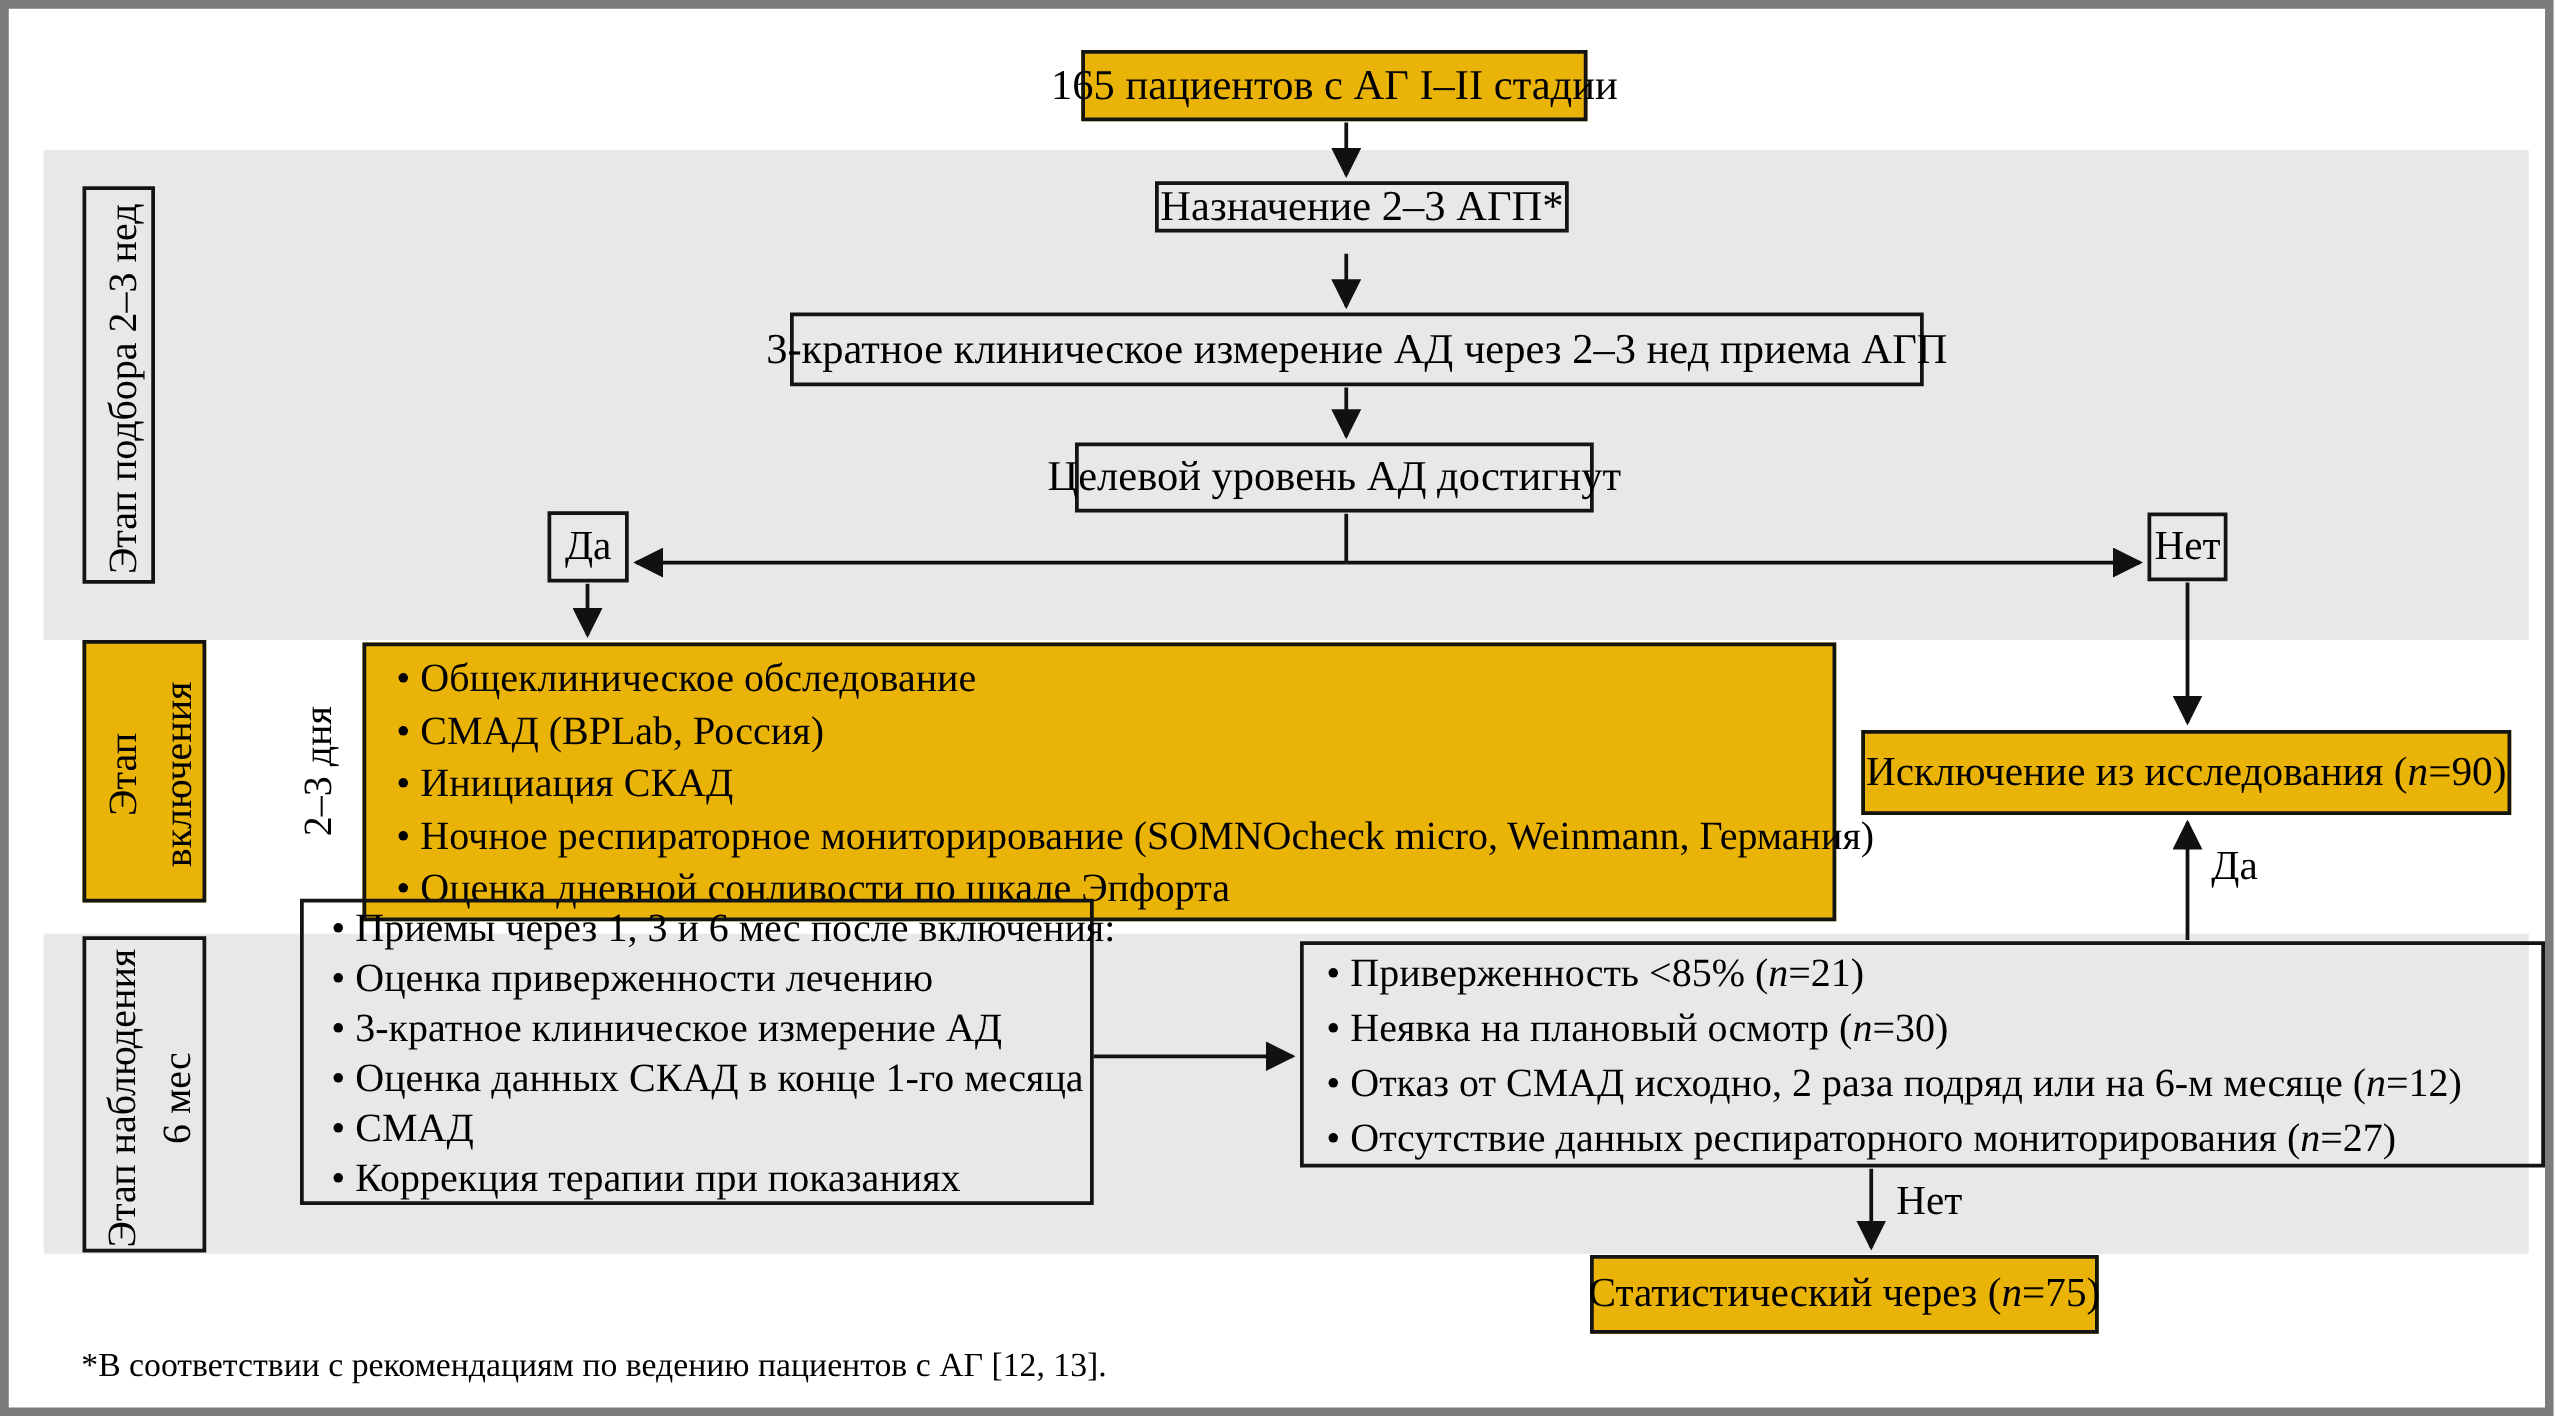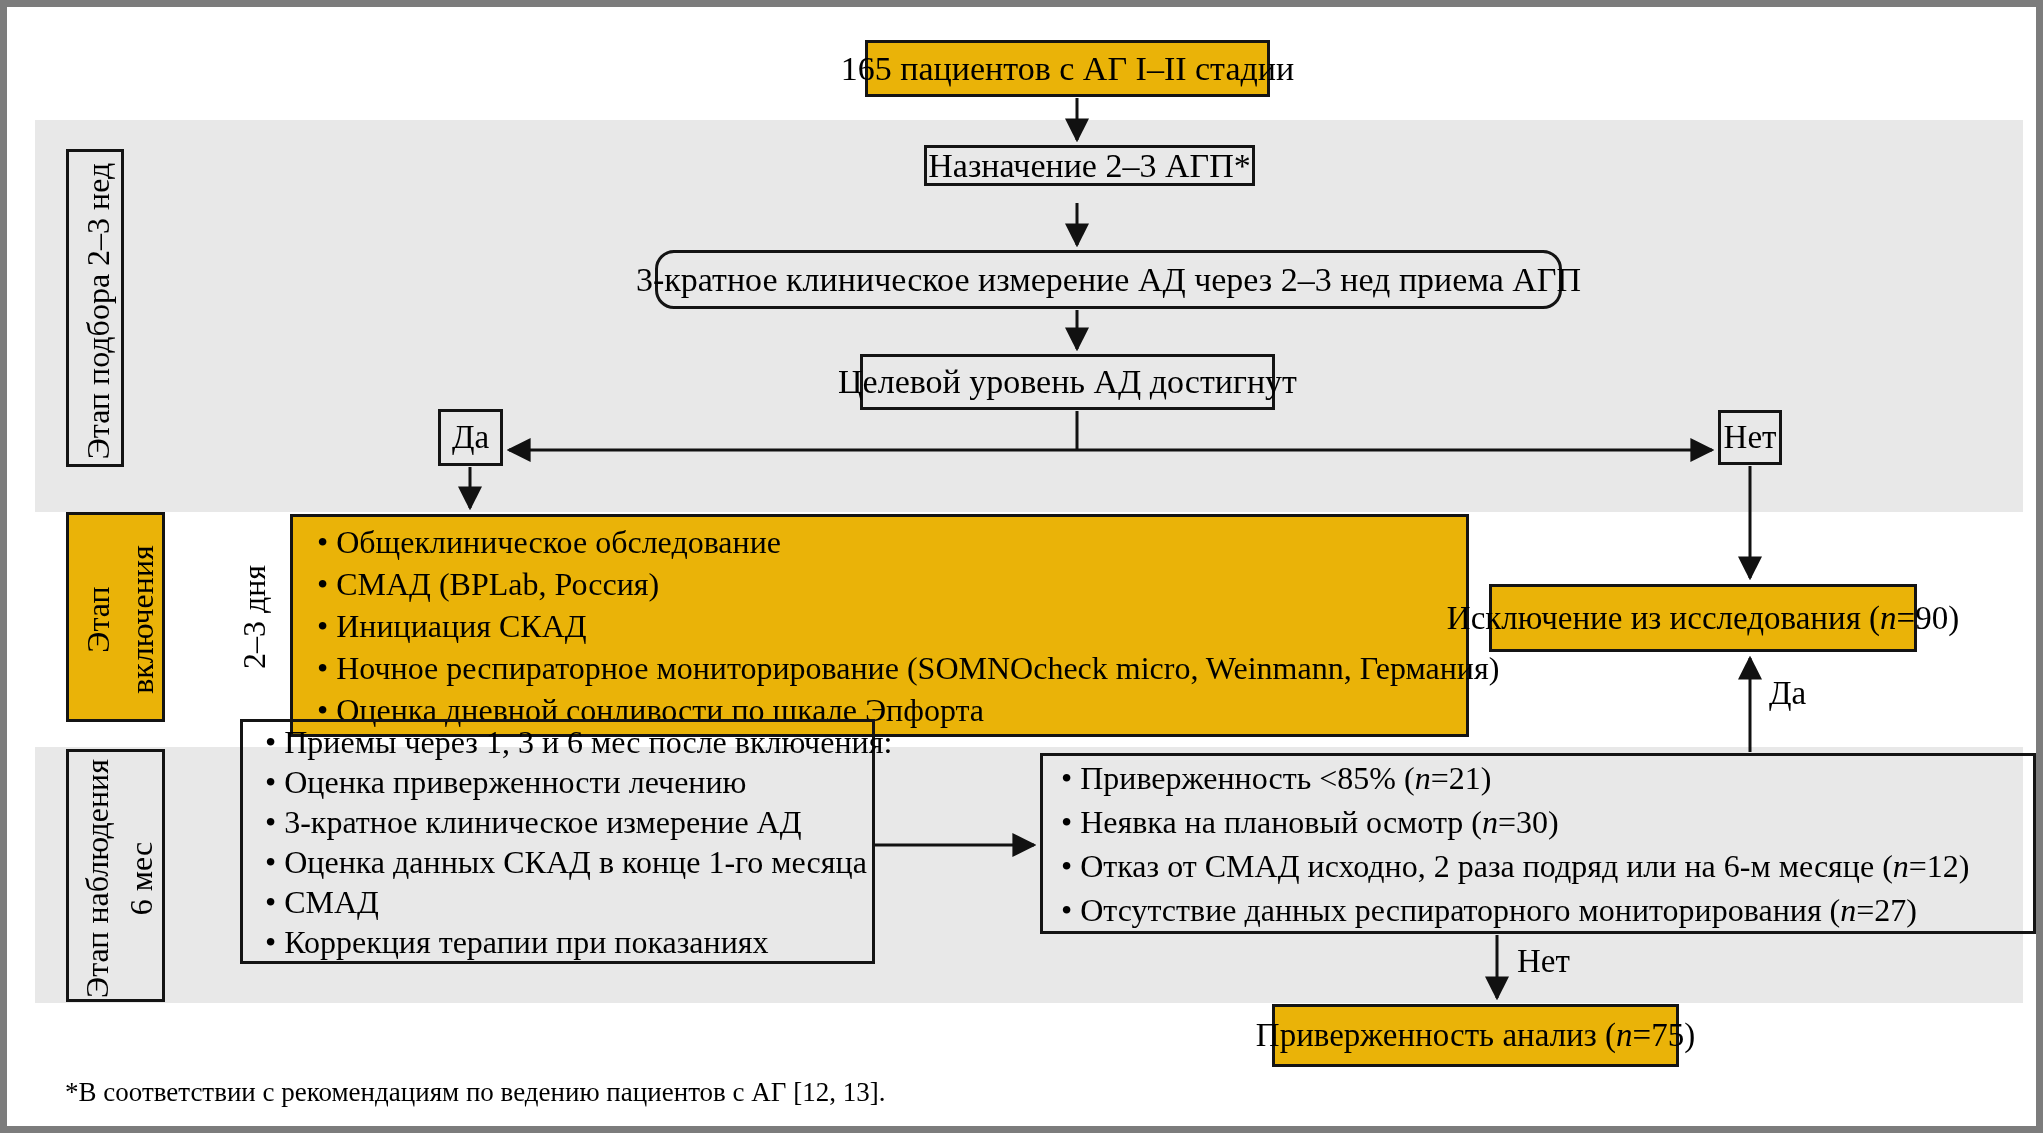--- a/index.html
+++ b/index.html
@@ -104,21 +104,21 @@
   </div>
 
   <div class="fbox whitebg chain" style="left:858px;top:33px;width:405px;height:57px;">
     <span>165 пациентов с АГ I–II стадии</span>
   </div>
 
   <div class="fbox chain" style="left:917px;top:138px;width:331px;height:41px;">
     <span>Назначение 2–3 АГП*</span>
   </div>
 
-  <div class="fbox chain" style="left:648px;top:243px;width:907px;height:59px;border-radius:19px;">
+  <div class="fbox chain" style="left:625px;top:243px;width:907px;height:59px;">
     <span>3-кратное клиническое измерение АД через 2–3 нед приема АГП</span>
   </div>
 
   <div class="fbox chain" style="left:853px;top:347px;width:415px;height:56px;">
     <span>Целевой уровень АД достигнут</span>
   </div>
 
   <div class="fbox yn" style="left:431px;top:402px;width:65px;height:57px;">
     <span>Да</span>
   </div>
@@ -130,21 +130,21 @@
   <div class="fbox whitebg" style="left:283px;top:507px;width:1179px;height:223px;padding-left:24px;">
     <ul class="blist inclusion-list">
       <li>Общеклиническое обследование</li>
       <li>СМАД (BPLab, Россия)</li>
       <li>Инициация СКАД</li>
       <li>Ночное респираторное мониторирование (SOMNOcheck micro, Weinmann, Германия)</li>
       <li>Оценка дневной сонливости по шкале Эпфорта</li>
     </ul>
   </div>
 
-  <div class="fbox whitebg" style="left:1482px;top:577px;width:428px;height:68px;font-size:33px;white-space:nowrap;align-items:center;">
+  <div class="fbox whitebg" style="left:1482px;top:577px;width:520px;height:68px;font-size:33px;white-space:nowrap;align-items:center;">
     <span><span>Исключение из исследования (</span><i>n</i><span>=90)</span></span>
   </div>
 
   <div class="fbox" style="left:233px;top:712px;width:635px;height:245px;padding-left:22px;">
     <ul class="blist followup-list">
       <li>Приемы через 1, 3 и 6 мес после включения:</li>
       <li>Оценка приверженности лечению</li>
       <li>3-кратное клиническое измерение АД</li>
       <li>Оценка данных СКАД в конце 1-го месяца</li>
       <li>СМАД</li>
@@ -155,21 +155,21 @@
   <div class="fbox" style="left:1033px;top:746px;width:996px;height:181px;padding-left:18px;">
     <ul class="blist dropout-list">
       <li><span>Приверженность &lt;85% (</span><i>n</i><span>=21)</span></li>
       <li><span>Неявка на плановый осмотр (</span><i>n</i><span>=30)</span></li>
       <li><span>Отказ от СМАД исходно, 2 раза подряд или на 6-м месяце (</span><i>n</i><span>=12)</span></li>
       <li><span>Отсутствие данных респираторного мониторирования (</span><i>n</i><span>=27)</span></li>
     </ul>
   </div>
 
   <div class="fbox whitebg" style="left:1265px;top:997px;width:407px;height:63px;font-size:33px;white-space:nowrap;">
-    <span><span>Приверженность анализ (</span><i>n</i><span>=75)</span></span>
+    <span><span>Статистический через (</span><i>n</i><span>=75)</span></span>
   </div>
 
   <div class="flowlabel" style="left:1762px;top:668px;">Да</div>
   <div class="flowlabel" style="left:1510px;top:936px;">Нет</div>
 
   <div class="footnote" style="left:58px;top:1070px;">*В соответствии с рекомендациям по ведению пациентов с АГ [12, 13].</div>
 
 </div>
 
 </body></html>

